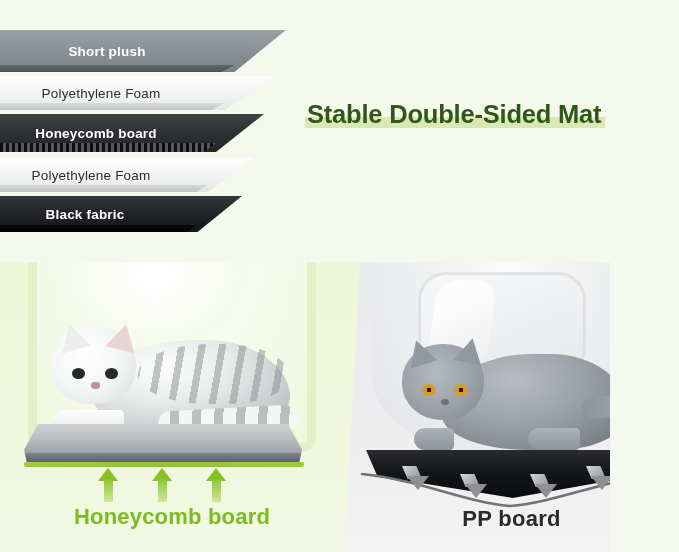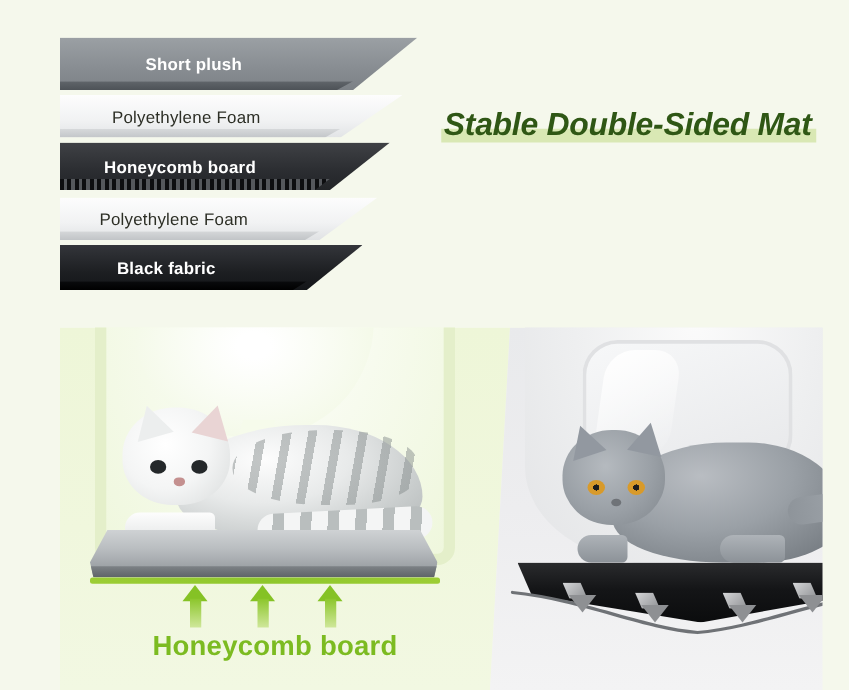--- a/index.html
+++ b/index.html
@@ -1,21 +1,21 @@
 <!DOCTYPE html>
 <html><head>
 <meta charset="utf-8">
 <style>
   html,body{margin:0;padding:0;}
   body{
     width:679px;height:552px;overflow:hidden;
     font-family:"Liberation Sans",sans-serif;
     background:#f5f8ec;
   }
-  .page{position:relative;width:610px;height:552px;overflow:hidden;background:#f5f8ec;margin-left:48px;}
+  .page{position:relative;width:610px;height:552px;overflow:hidden;background:#f5f8ec;}
 
   
   .top{position:absolute;left:0;top:0;width:679px;height:262px;background:#f5f8ec;overflow:hidden;}
 
   .stack{position:absolute;left:-36px;top:30px;width:330px;height:215px;}
   .slab{position:absolute;left:0;display:flex;align-items:center;justify-content:center;}
   .slab .face{
     position:absolute;left:0;top:0;width:100%;height:100%;
     clip-path:polygon(0 0, 100% 0, 84% 100%, 0 100%);
   }
@@ -48,21 +48,21 @@
   #L4 .edge{background:linear-gradient(180deg,#d5d7d9,#c1c4c7);}
   
   #L5{top:166px;width:278px;height:36px;}
   #L5 .face{background:linear-gradient(180deg,#33353a 0%,#1d1f22 60%,#141619 100%);}
   #L5 .edge{background:linear-gradient(180deg,#0a0b0d,#000);}
 
   .txt-white{color:#ffffff;}
   .txt-dark{color:#2d2f26;}
 
   
-  .copy{position:absolute;left:307px;top:86px;width:360px;font-style:italic;}
+  .copy{position:absolute;left:307px;top:100px;width:360px;}
   .title-wrap{position:relative;display:inline-block;}
   .title-hl{position:absolute;left:-2px;right:-4px;bottom:1px;height:11px;background:#d9e8b4;z-index:0;}
   .title{position:relative;z-index:2;font-size:25.5px;font-weight:bold;color:#2f5715;letter-spacing:-.2px;white-space:nowrap;}
   .subtitle{margin-top:13px;font-size:15.2px;line-height:1.46;color:#2a2c22;}
 
   
   .bottom{position:absolute;left:0;top:262px;width:679px;height:290px;overflow:hidden;}
   .half-left{position:absolute;left:0;top:0;width:360px;height:290px;
     background:linear-gradient(180deg,#eef6d8 0%,#f0f7dd 55%,#f2f8e2 100%);
     clip-path:polygon(0 0,360px 0,344px 290px,0 290px);}
@@ -286,16 +286,17 @@
         </div>
       <div class="arrow-dn" style="left:186px;top:212px">
           <s></s>
           <u></u>
         </div>
       <div class="arrow-dn" style="left:242px;top:204px">
           <s></s>
           <u></u>
         </div>
 
+      <div class="label-gray">PP board</div>
     </div>
 
   </div>
 </div>
 
 </body></html>

